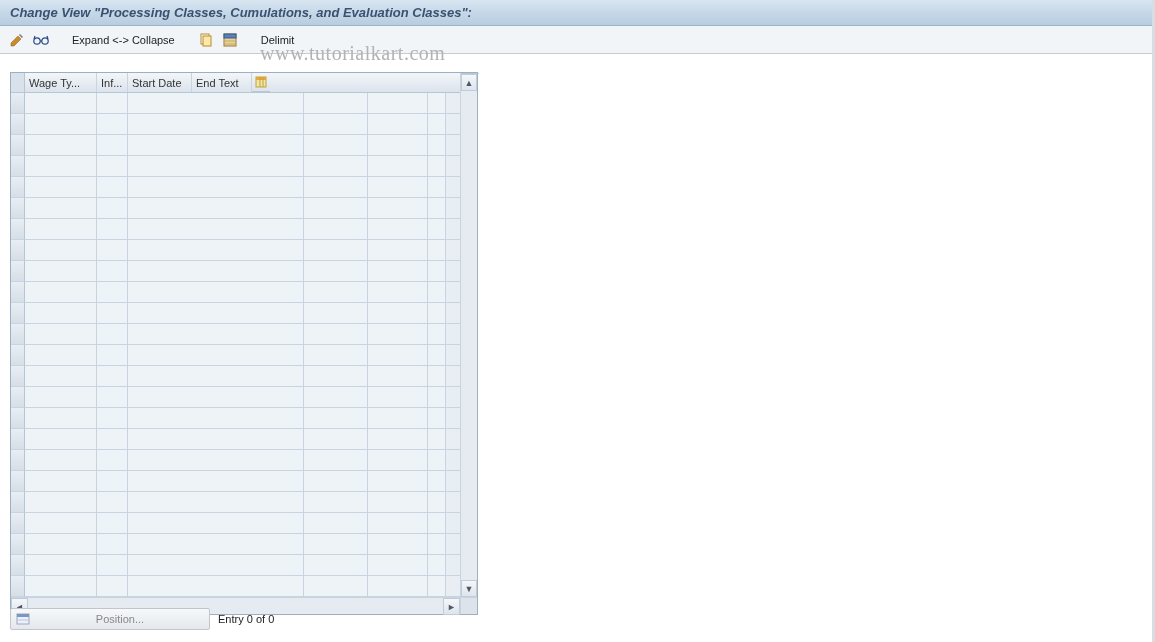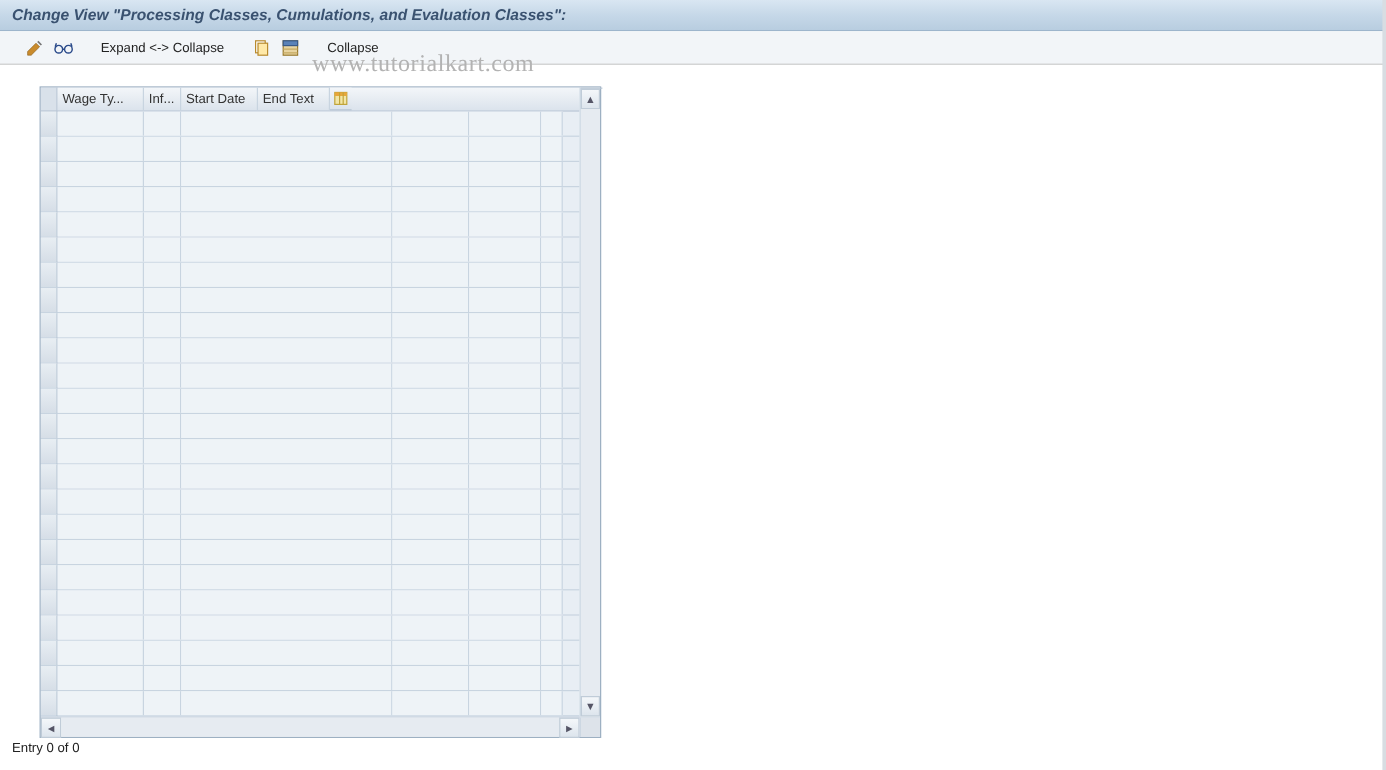--- a/index.html
+++ b/index.html
@@ -25,21 +25,21 @@
       font-weight: bold;
       font-style: italic;
       color: #3a5270;
     }
     .toolbar {
       height: 28px;
       background: #f2f5f8;
       border-bottom: 1px solid #ccc;
       display: flex;
       align-items: center;
-      padding-left: 20px;
+      padding-left: 8px;
       gap: 6px;
       color: #333;
     }
     .tb-icon {
       width: 18px;
       height: 18px;
       display: inline-flex;
       align-items: center;
       justify-content: center;
       cursor: pointer;
@@ -57,21 +57,20 @@
       font-size: 20px;
       color: #b3b3b3;
       font-family: Georgia, serif;
       letter-spacing: 0.5px;
       pointer-events: none;
       z-index: 3;
     }
     .content-area {
       position: relative;
       padding: 18px 10px 0 10px;
-      margin-left: 23px;
     }
     .table-wrap {
       width: 468px;
       border: 1px solid #9db0c2;
       background: #e8eef4;
       position: relative;
     }
     .table-grid {
       display: flex;
     }
@@ -241,21 +240,21 @@
   </span>
   <span class="tb-icon">
     <svg width="16" height="16" viewBox="0 0 16 16">
         <rect x="2" y="2" width="12" height="12" fill="#e8d4a0" stroke="#9a7b30"></rect>
         <rect x="2" y="2" width="12" height="4" fill="#5a82b8" stroke="#3a5a88"></rect>
         <line x1="2" y1="9" x2="14" y2="9" stroke="#c4a860"></line>
         <line x1="2" y1="12" x2="14" y2="12" stroke="#c4a860"></line>
       </svg>
   </span>
   <span class="tb-sep"></span>
-  <span class="tb-text">Collapse</span>
+  <span class="tb-text">Delimit</span>
 </div>
 
 <div class="watermark">www.tutorialkart.com</div>
 
 <div class="content-area">
   <div class="table-wrap">
     <div class="table-grid">
       <div class="row-selectors">
         <div class="corner-cell"></div>
 
@@ -504,16 +503,26 @@
     <div class="hscroll">
       <div class="sb-btn" style="width:17px">◄</div>
       <div class="hsb-track"></div>
       <div class="sb-btn" style="width:17px">►</div>
       <div style="width:17px;background:#dde3ea;border-left:1px solid #c8d4e0"></div>
     </div>
   </div>
 </div>
 
 <div class="footer-bar">
+  <div class="btn-flat">
+    <span class="ic">
+      <svg width="14" height="14" viewBox="0 0 14 14">
+          <rect x="1" y="2" width="12" height="10" fill="#eef" stroke="#9aa8b8"></rect>
+          <rect x="1" y="2" width="12" height="3" fill="#7a96c2"></rect>
+          <line x1="1" y1="8" x2="13" y2="8" stroke="#b8c6d4"></line>
+        </svg>
+    </span>
+    <span style="flex:1;text-align:center">Position...</span>
+  </div>
   <span class="entry-text">Entry 0 of 0</span>
 </div>
 
 <div class="right-border"></div>
 
 </body></html>

